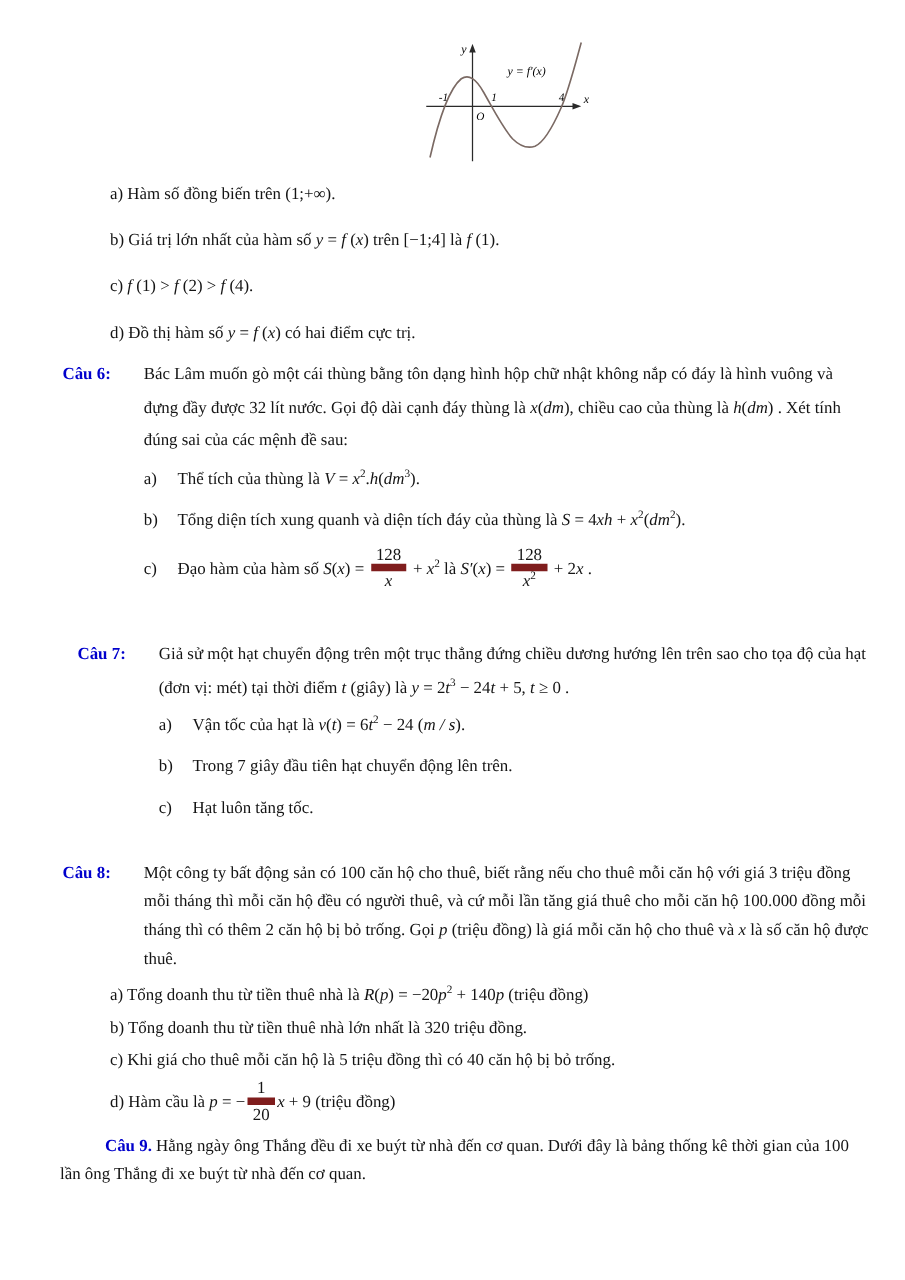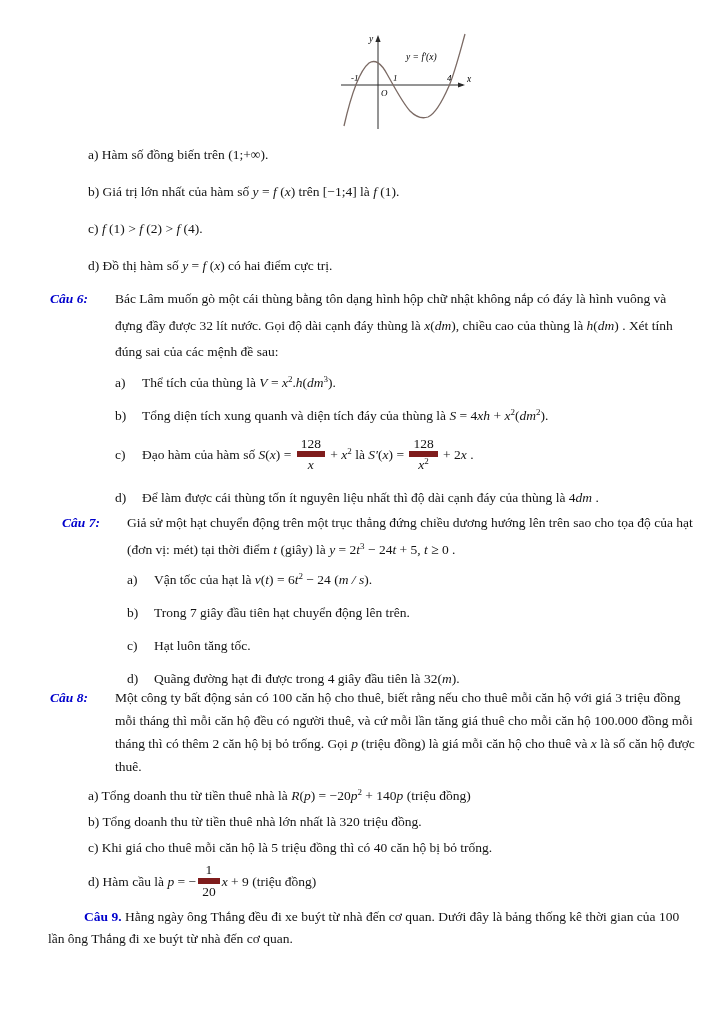--- a/index.html
+++ b/index.html
@@ -8,21 +8,21 @@
     font-family:"Liberation Serif", serif;font-size:13.5px;color:#141414;
   }
   .abs{position:absolute;}
   
   .figure{left:338px;top:30px;width:138px;height:102px;}
   
   .q5{left:88px;top:144px;width:600px;}
   .q5 p{margin:0 0 15px 0;line-height:22px;}
   
   .qrow{display:flex;align-items:flex-start;}
-  .qlabel{flex:0 0 65px;font-weight:bold;line-height:26px;font-style:italic;}
+  .qlabel{flex:0 0 65px;font-weight:bold;line-height:26px;}
   .qbody{flex:1;}
   .qbody .bodytext{margin:0;line-height:26.5px;}
   .q6{left:50px;top:286px;width:645px;}
   .q7{left:50px;top:510px;width:645px;margin-left:12px;}
   .q8{left:50px;top:686px;width:648px;}
   .q8 .bodytext{line-height:23px;}
   .q9{left:48px;top:906px;width:650px;line-height:22px;}
   
   .subs{margin-top:5px;}
   .sub{margin:0 0 10px 0;line-height:23px;}
@@ -72,34 +72,32 @@
   </div>
 
   <div class="abs q6 qrow">
     <span class="qlabel" style="color:#0000cc;">Câu 6:</span>
     <div class="qbody">
       <p class="bodytext"><span>Bác Lâm muốn gò một cái thùng bằng tôn dạng hình hộp chữ nhật không nắp có đáy là hình vuông và đựng đầy được 32 lít nước. Gọi độ dài cạnh đáy thùng là </span><span class="mi">x</span><span>(</span><span class="mi">dm</span><span>)</span><span>, chiều cao của thùng là </span><span class="mi">h</span><span>(</span><span class="mi">dm</span><span>)</span><span> . Xét tính đúng sai của các mệnh đề sau:</span></p>
       <div class="subs">
         <div class="sub"><span class="slabel">a)</span><span><span>Thể tích của thùng là </span><span class="mi">V</span><span> = </span><span class="mi">x</span><sup>2</sup><span>.</span><span class="mi">h</span><span>(</span><span class="mi">dm</span><sup>3</sup><span>).</span></span></div>
         <div class="sub"><span class="slabel">b)</span><span><span>Tổng diện tích xung quanh và diện tích đáy của thùng là </span><span class="mi">S</span><span> = 4</span><span class="mi">xh</span><span> + </span><span class="mi">x</span><sup>2</sup><span>(</span><span class="mi">dm</span><sup>2</sup><span>).</span></span></div>
         <div class="sub"><span class="slabel">c)</span><span><span>Đạo hàm của hàm số </span><span class="mi">S</span><span>(</span><span class="mi">x</span><span>) = </span><span class="frac"><span class="fn"><span>128</span></span><span class="fd"><span class="mi">x</span></span></span><span> + </span><span class="mi">x</span><sup>2</sup><span> là </span><span class="mi">S′</span><span>(</span><span class="mi">x</span><span>) = </span><span class="frac"><span class="fn"><span>128</span></span><span class="fd"><span class="mi">x</span><sup>2</sup></span></span><span> + 2</span><span class="mi">x</span><span> .</span></span></div>
-        <div class="sub"><span class="slabel">d)</span><span><span>Để làm được cái thùng tốn ít nguyên liệu nhất thì độ dài cạnh đáy của thùng là 4</span><span class="mi">dm</span><span> .</span></span></div>
       </div>
     </div>
   </div>
 
   <div class="abs q7 qrow">
     <span class="qlabel" style="color:#0000cc;">Câu 7:</span>
     <div class="qbody">
       <p class="bodytext"><span>Giả sử một hạt chuyển động trên một trục thẳng đứng chiều dương hướng lên trên sao cho tọa độ của hạt (đơn vị: mét) tại thời điểm </span><span class="mi">t</span><span> (giây) là </span><span class="mi">y</span><span> = 2</span><span class="mi">t</span><sup>3</sup><span> − 24</span><span class="mi">t</span><span> + 5, </span><span class="mi">t</span><span> ≥ 0 .</span></p>
       <div class="subs">
         <div class="sub"><span class="slabel">a)</span><span><span>Vận tốc của hạt là </span><span class="mi">v</span><span>(</span><span class="mi">t</span><span>) = 6</span><span class="mi">t</span><sup>2</sup><span> − 24 (</span><span class="mi">m / s</span><span>).</span></span></div>
         <div class="sub"><span class="slabel">b)</span><span><span>Trong 7 giây đầu tiên hạt chuyển động lên trên.</span></span></div>
         <div class="sub"><span class="slabel">c)</span><span><span>Hạt luôn tăng tốc.</span></span></div>
-        <div class="sub"><span class="slabel">d)</span><span><span>Quãng đường hạt đi được trong 4 giây đầu tiên là 32(</span><span class="mi">m</span><span>).</span></span></div>
       </div>
     </div>
   </div>
 
   <div class="abs q8">
     <div class="qrow">
       <span class="qlabel" style="color:#0000cc;line-height:23px;">Câu 8:</span>
       <div class="qbody">
         <p class="bodytext"><span>Một công ty bất động sản có 100 căn hộ cho thuê, biết rằng nếu cho thuê mỗi căn hộ với giá 3 triệu đồng mỗi tháng thì mỗi căn hộ đều có người thuê, và cứ mỗi lần tăng giá thuê cho mỗi căn hộ 100.000 đồng mỗi tháng thì có thêm 2 căn hộ bị bỏ trống. Gọi </span><span class="mi">p</span><span> (triệu đồng) là giá mỗi căn hộ cho thuê và </span><span class="mi">x</span><span> là số căn hộ được thuê.</span></p>
       </div>

